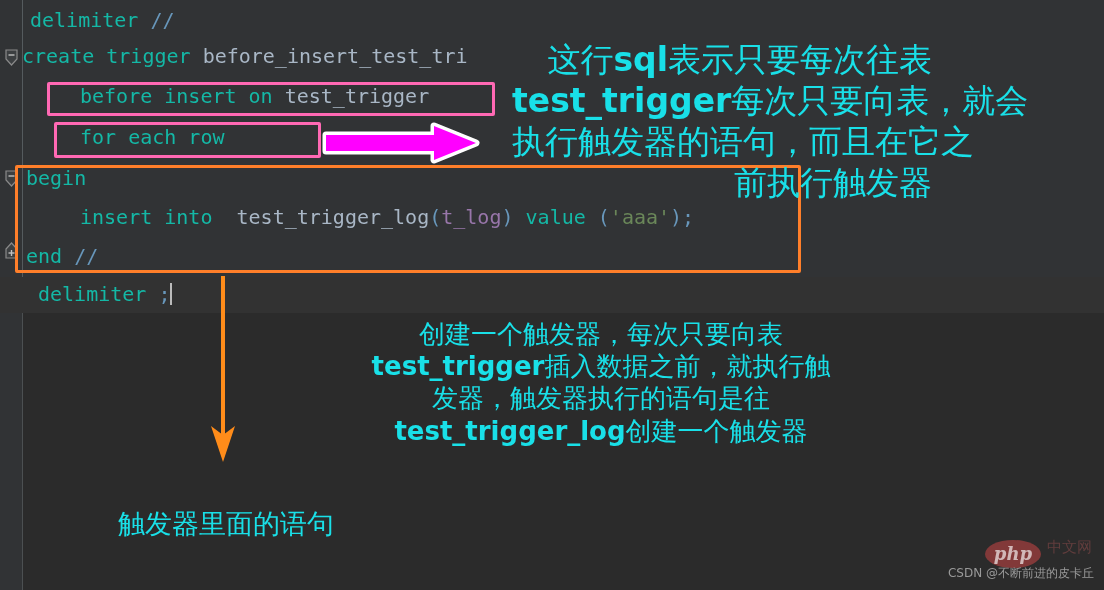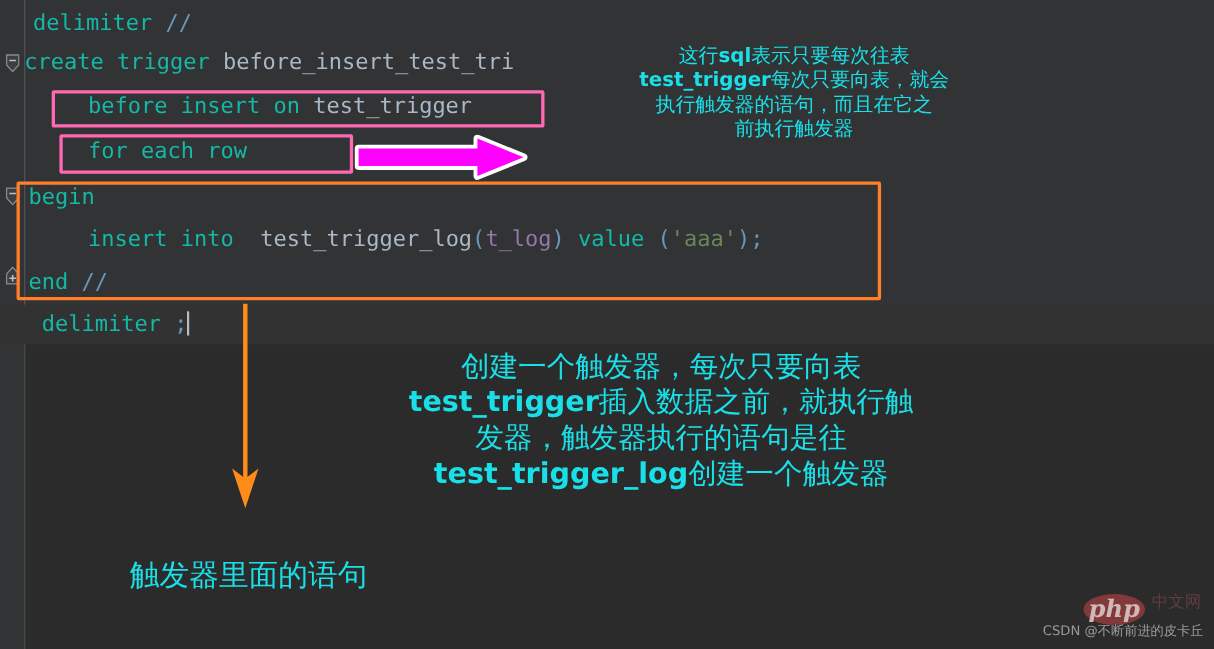--- a/index.html
+++ b/index.html
@@ -84,39 +84,39 @@
     font-family:"DejaVu Serif","Liberation Serif",serif;
     text-align:center;
     line-height:1.24;
     font-size:25px;
     white-space:pre;
   }
   .note b{
     font-family:"DejaVu Sans","Liberation Sans",sans-serif;
     font-weight:bold;
   }
-  #note-top{left:512px;top:40px;width:420px;font-size:18px;}
+  #note-top{left:512px;top:40px;width:420px;font-size:33px;text-align:right;}
   #note-mid{left:336px;top:318px;width:530px;font-size:26px;}
   #note-bottom{left:118px;top:507px;width:290px;font-size:27px;text-align:left;}
 
   
   .watermark{
     position:absolute;right:10px;bottom:8px;
     color:#9a9a9a;
     font-family:"DejaVu Sans","Liberation Sans",sans-serif;
     font-size:12px;
     white-space:nowrap;
   }
   .php-badge{
     position:absolute;right:63px;bottom:22px;
     width:56px;height:28px;border-radius:50%;
     background:#8f3b3b;
     color:#e8cccc;
     font-family:"DejaVu Serif","Liberation Serif",serif;
-    font-style:italic;font-weight:bold;font-size:22px;
+    font-style:italic;font-weight:bold;font-size:18px;
     text-align:center;line-height:28px;
     opacity:.88;
   }
   .php-cn{
     position:absolute;right:12px;bottom:33px;
     color:#6e4141;font-size:15px;
     font-family:"DejaVu Sans","Liberation Sans",sans-serif;
     opacity:.8;
   }
 </style>

